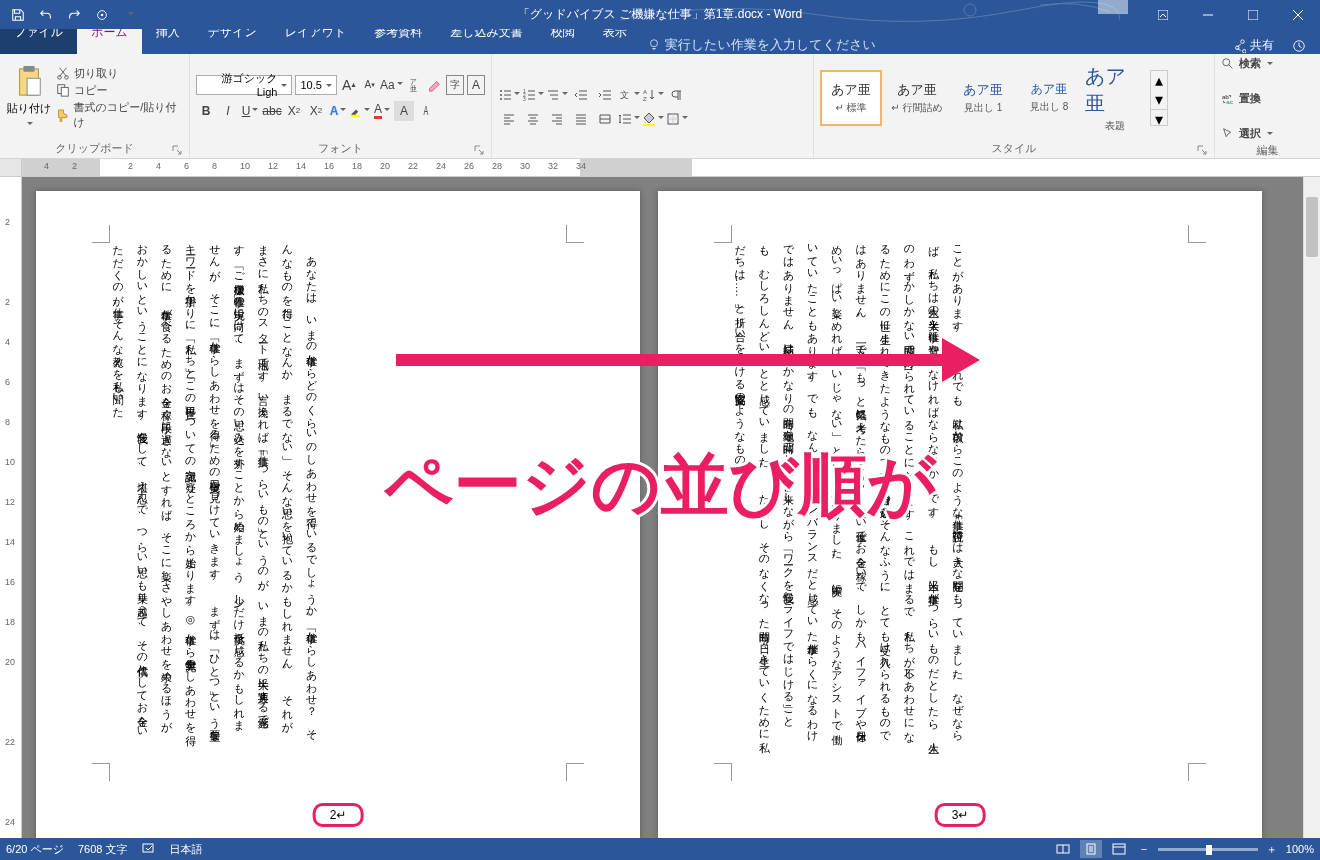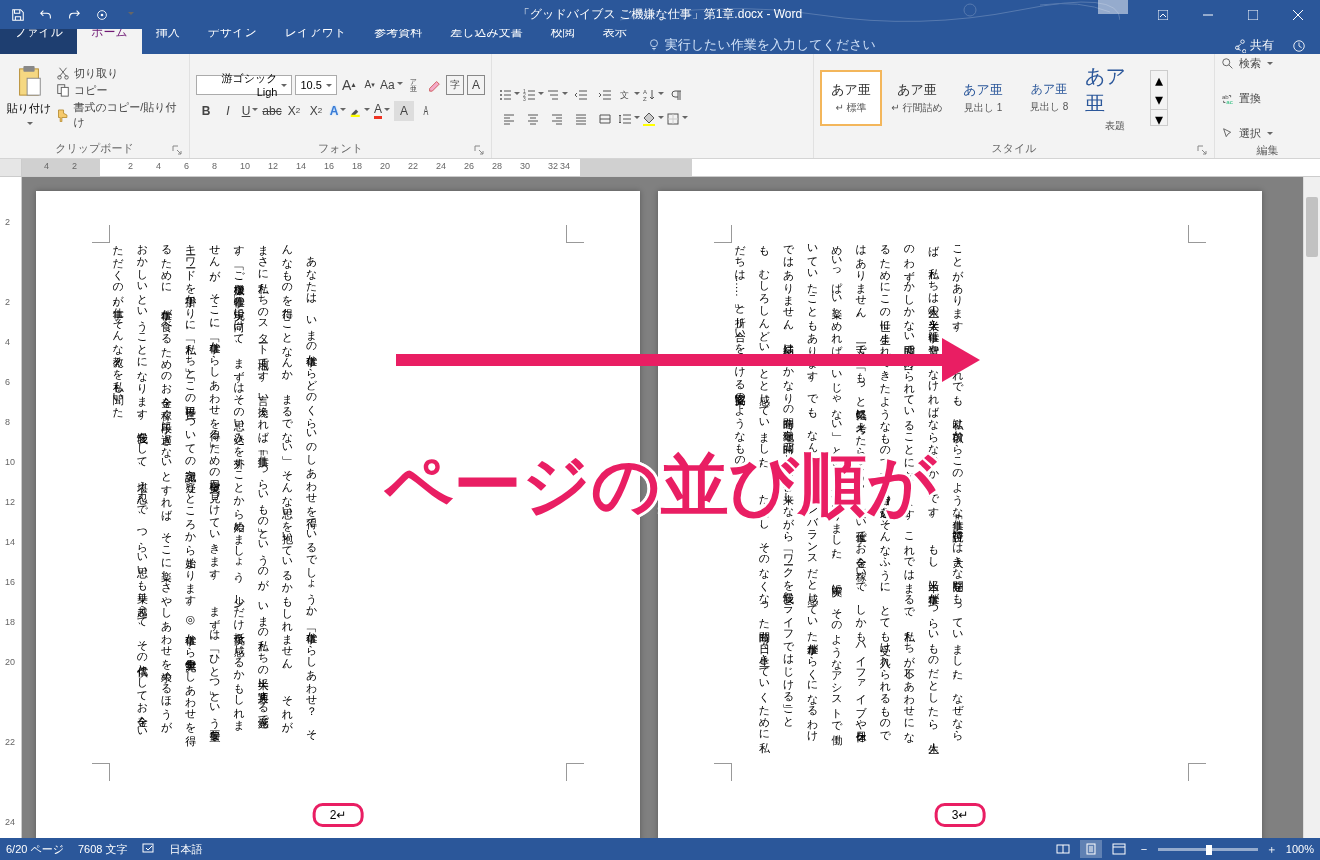--- a/index.html
+++ b/index.html
@@ -60,21 +60,21 @@
 .styles-body { display: flex; gap: 4px; align-items: center; }
 .style-item { width: 62px; height: 56px; border: 1px solid transparent; display: flex; flex-direction: column; align-items: center; justify-content: center; gap: 2px; font-size: 10px; color: #555; }
 .style-item.selected { border-color: #f3b65b; background: #fff; box-shadow: inset 0 0 0 1px #f3b65b; }
 .style-sample { font-size: 13px; color: #333; }
 .style-item.big .style-sample { font-size: 20px; color: #2b579a; }
 .style-item.h .style-sample { color: #2b579a; }
 .styles-more { width: 18px; height: 56px; display: flex; flex-direction: column; border: 1px solid #ccc; }
 .styles-more div { flex: 1; display: flex; align-items: center; justify-content: center; }
 
 
-.edit-stack { display: flex; flex-direction: column; gap: 20px; font-size: 11px; color: #444; }
+.edit-stack { display: flex; flex-direction: column; gap: 20px; font-size: 11px; color: #444; font-weight: bold; }
 .edit-item { display: flex; align-items: center; gap: 4px; }
 .edit-item svg { width: 14px; height: 14px; }
 
 
 .ruler-area { height: 18px; background: #fff; border-bottom: 1px solid #ccc; display: flex; }
 .ruler-corner { width: 22px; background: #e6e6e6; border-right: 1px solid #ccc; }
 .h-ruler { flex: 1; position: relative; font-size: 9px; color: #666; overflow: hidden; }
 .h-ruler .tick { position: absolute; top: 2px; }
 .h-ruler .dark { position: absolute; top: 0; bottom: 0; background: #d0d0d0; }
 
@@ -489,21 +489,21 @@
       <span class="tick" style="left: 274px;">14</span>
       <span class="tick" style="left: 302px;">16</span>
       <span class="tick" style="left: 330px;">18</span>
       <span class="tick" style="left: 358px;">20</span>
       <span class="tick" style="left: 386px;">22</span>
       <span class="tick" style="left: 414px;">24</span>
       <span class="tick" style="left: 442px;">26</span>
       <span class="tick" style="left: 470px;">28</span>
       <span class="tick" style="left: 498px;">30</span>
       <span class="tick" style="left: 526px;">32</span>
-      <span class="tick" style="left: 538px;">34</span>
+      <span class="tick" style="left: 554px;">34</span>
     </div>
 </div>
 
 <div class="doc-wrap">
   <div class="v-ruler" id="v-ruler">
       <span class="tick" style="top: 0px;"></span>
       <span class="tick" style="top: 40px;">2</span>
       <span class="tick" style="top: 80px;"></span>
       <span class="tick" style="top: 120px;">2</span>
       <span class="tick" style="top: 160px;">4</span>

